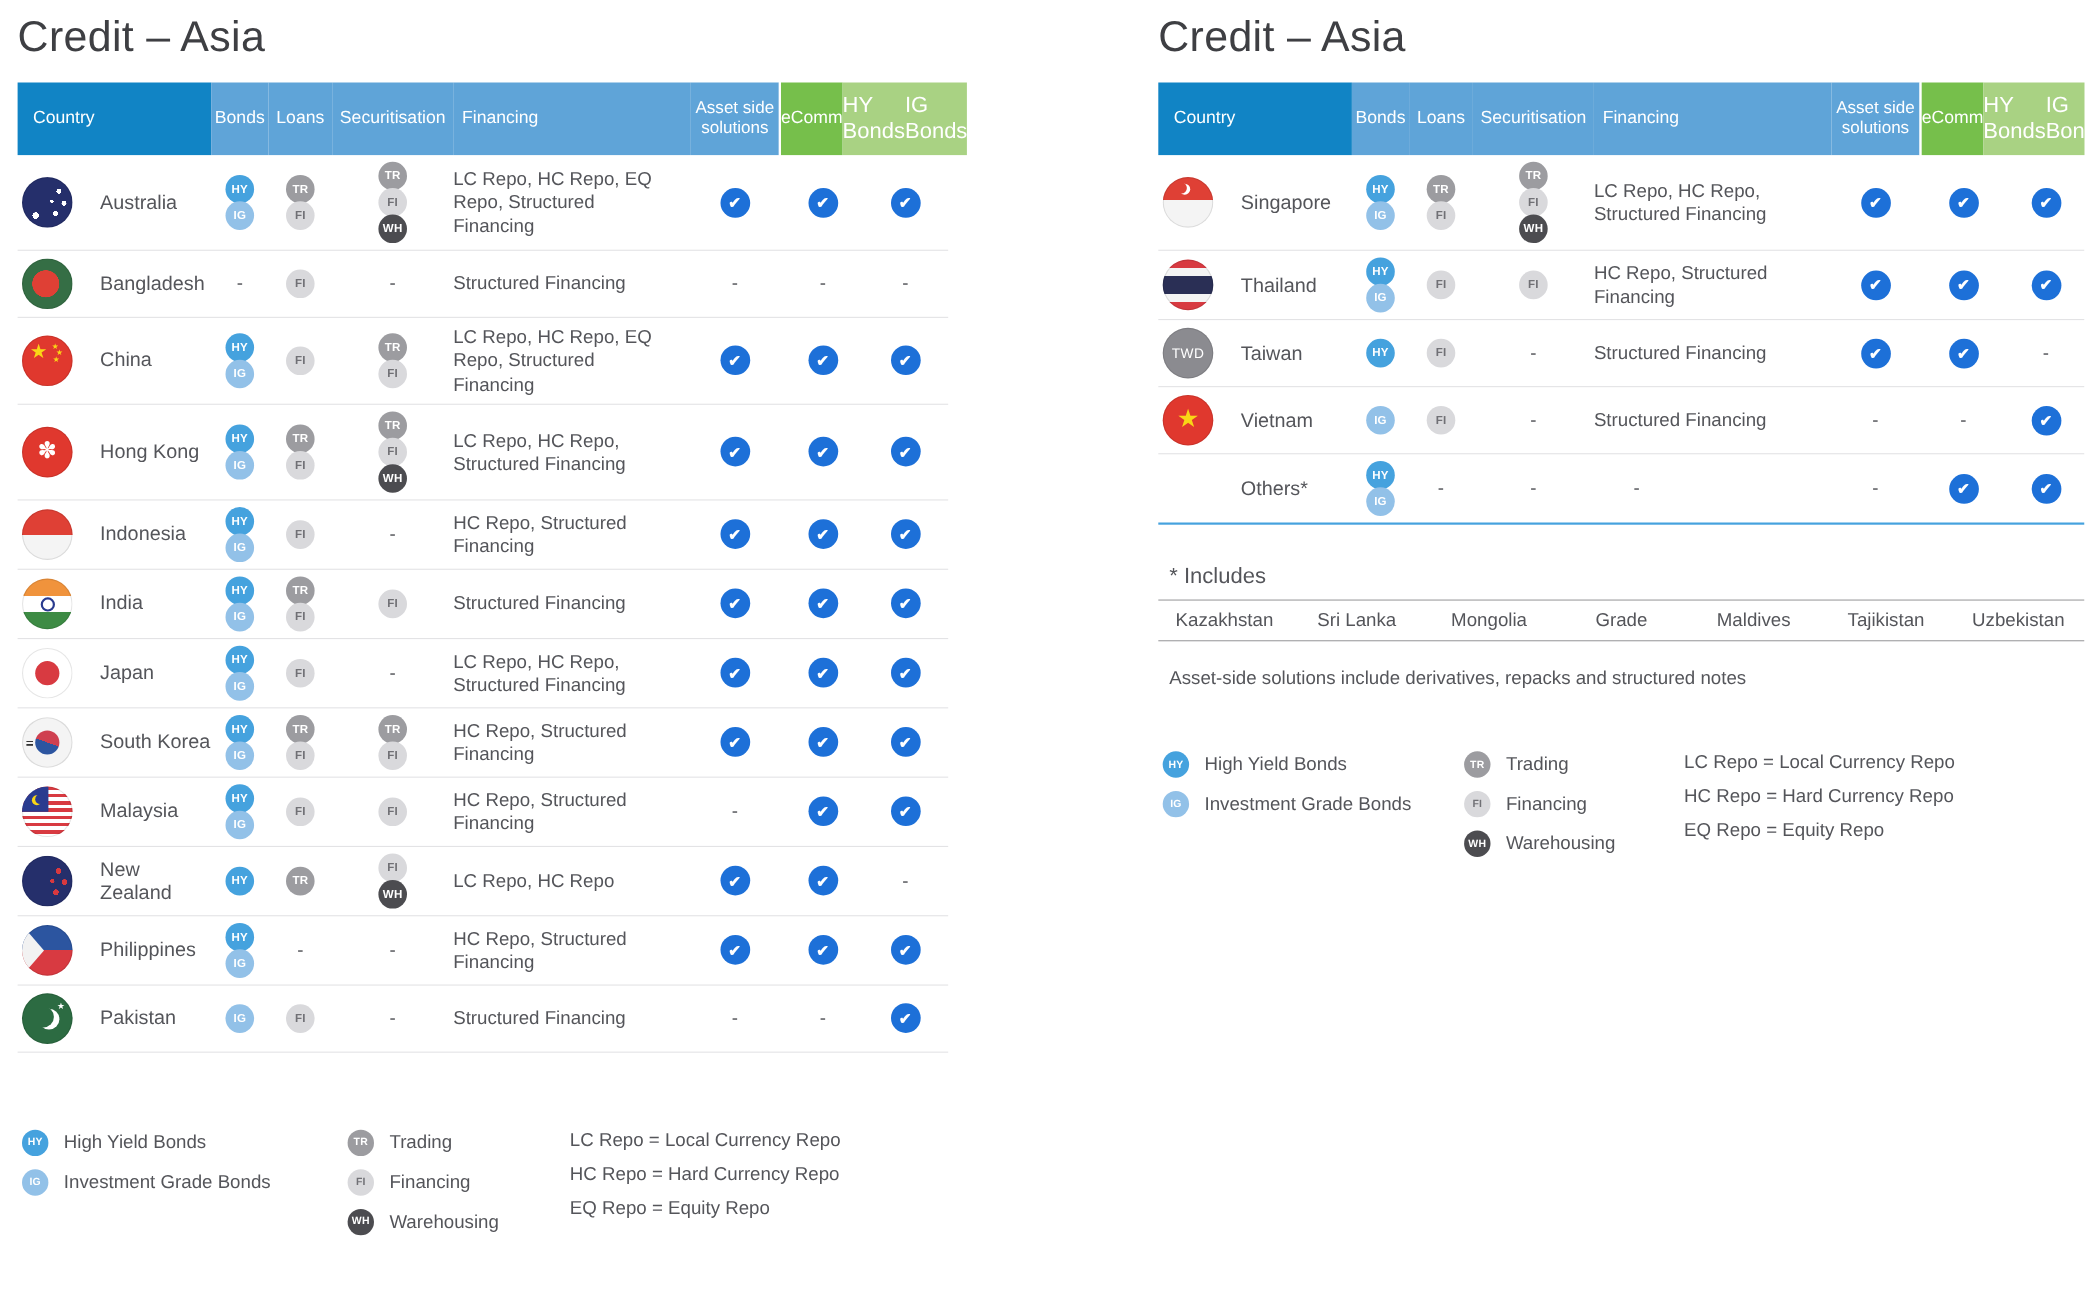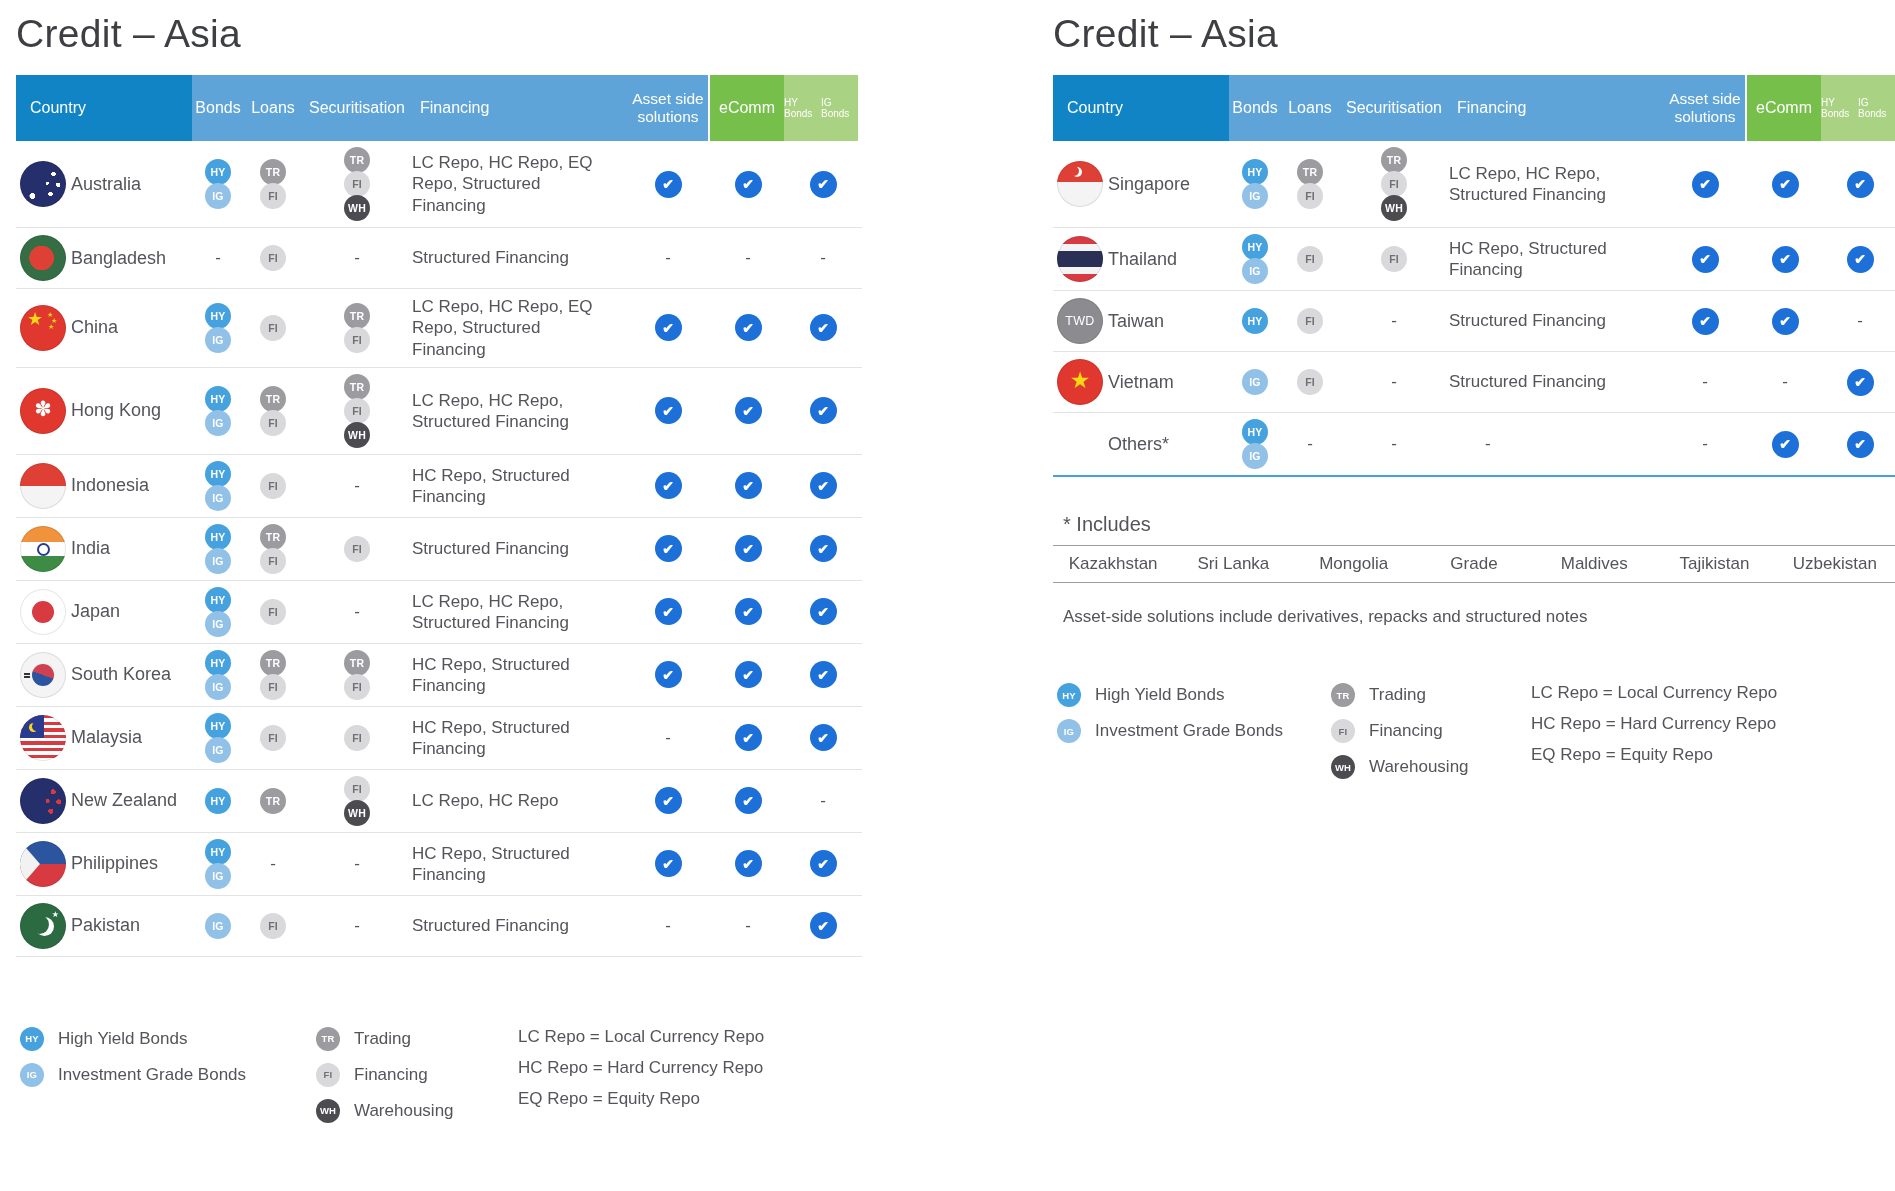--- a/index.html
+++ b/index.html
@@ -21,26 +21,26 @@
 
   
   .grid-cols{display:grid;grid-template-columns:176px 52px 58px 110px 216px 80px 80px 70px}
   .t-header{height:66px}
   .h-cell{color:#fff;font-size:16px;display:flex;align-items:center;justify-content:center;text-align:center;background:var(--header-blue)}
   .h-country{background:var(--header-dark-blue);justify-content:flex-start;padding-left:14px}
   .h-financing{justify-content:flex-start;padding-left:8px;text-align:left}
   .h-asset{font-size:15.5px;line-height:1.18}
   .h-ecomm{grid-column:7 / span 2;display:flex;flex-direction:row;border-left:2px solid #fff;background:none;padding:0}
   .h-ecomm-top{flex:1;background:var(--ecomm-green);color:#fff;display:flex;align-items:center;justify-content:center;font-size:16px}
-  .h-ecomm-bottom{flex:1;background:var(--ecomm-light-green);color:#fff;display:flex;font-size:10px}
+  .h-ecomm-bottom{flex:1;background:var(--ecomm-light-green);color:#fff;display:flex;font-size:20px}
   .h-ecomm-bottom span{flex:1;display:flex;align-items:center;justify-content:center}
 
   .t-row{align-items:center;border-bottom:1px solid var(--row-line);padding:7px 0;min-height:52px}
   .table--right .t-row:last-child{border-bottom:2px solid var(--others-underline)}
-  .c-country{display:flex;align-items:center;gap:5px;padding-left:4px;font-size:18px}
+  .c-country{display:flex;align-items:center;gap:25px;padding-left:4px;font-size:18px}
   .c-badges{display:flex;flex-direction:column;align-items:center;justify-content:center}
   .c-fin{font-size:17px;line-height:1.25;padding-right:16px}
   .c-fin--dash{padding-left:36px}
   .c-mark{display:flex;align-items:center;justify-content:center}
   .badge{width:26px;height:26px;border-radius:50%;display:flex;align-items:center;justify-content:center;
          font-size:10.5px;font-weight:bold;color:#fff;margin:-1px 0;letter-spacing:.2px}
   .badge--HY{background:var(--badge-hy)} .badge--IG{background:var(--badge-ig)}
   .badge--TR{background:var(--badge-tr)} .badge--WH{background:var(--badge-wh)}
   .badge--FI{background:var(--badge-fi);color:var(--badge-fi-text)}
   .check{width:27px;height:27px;border-radius:50%;background:var(--check-blue);color:#fff;

